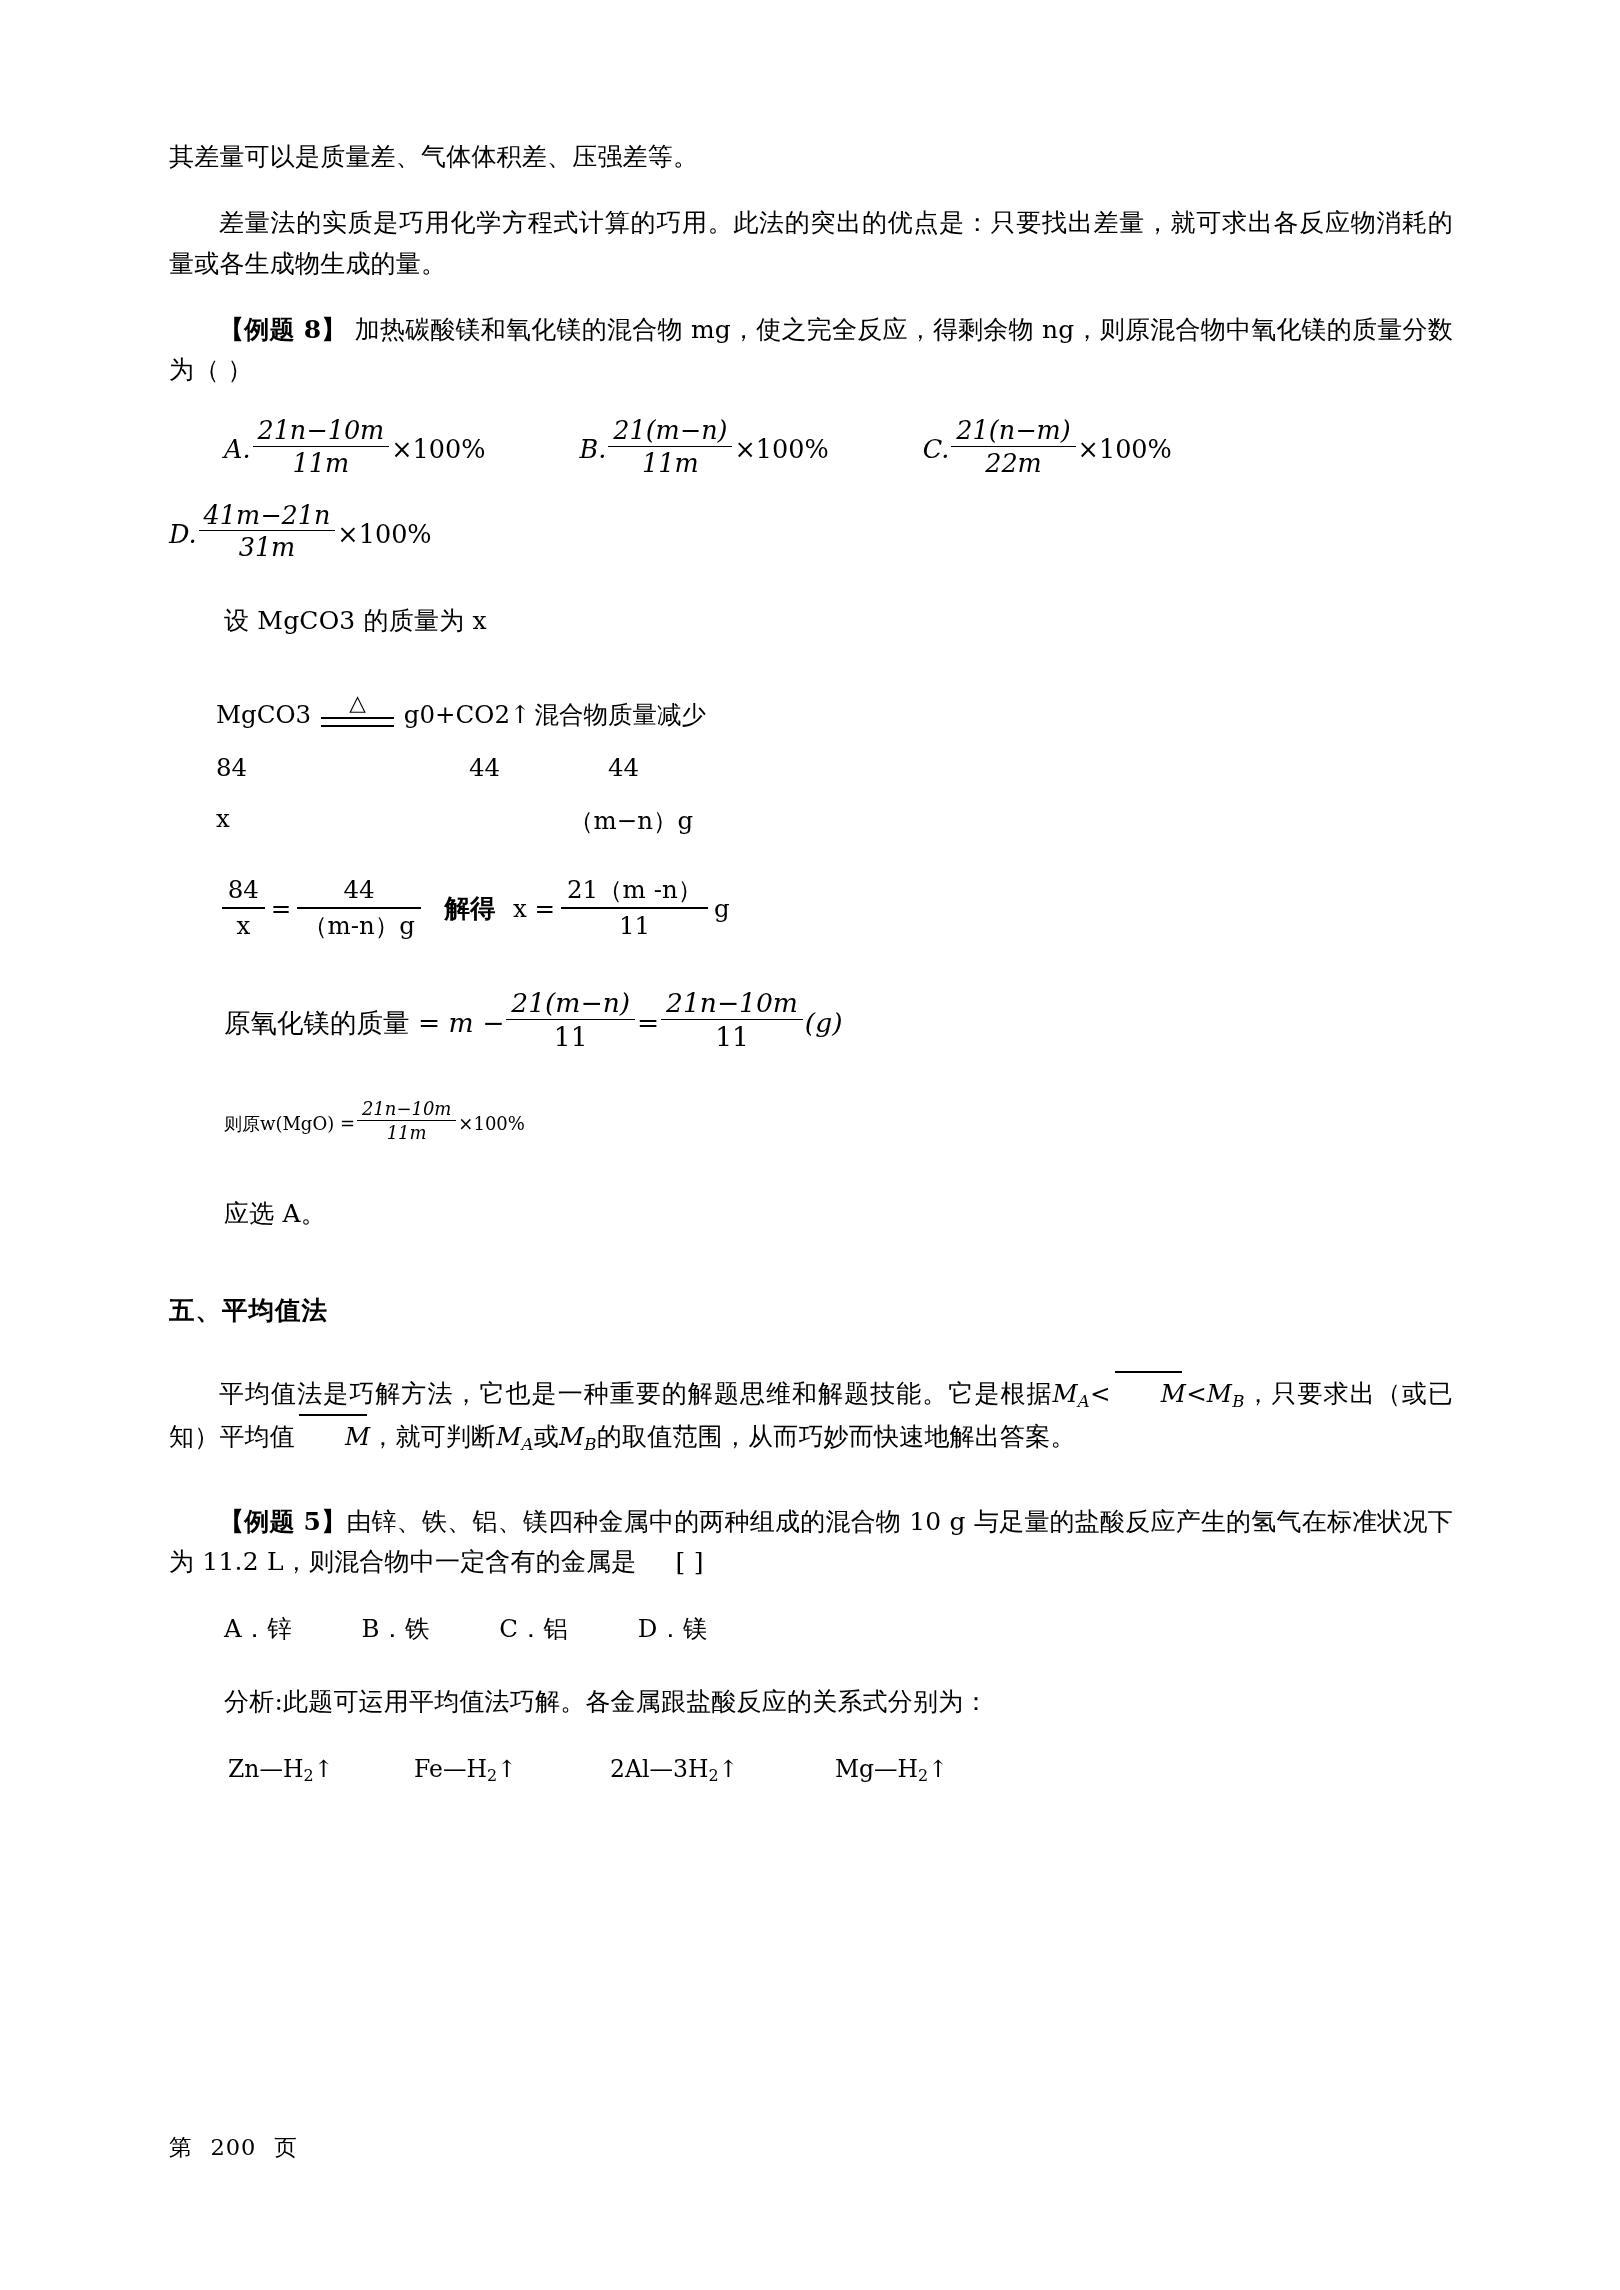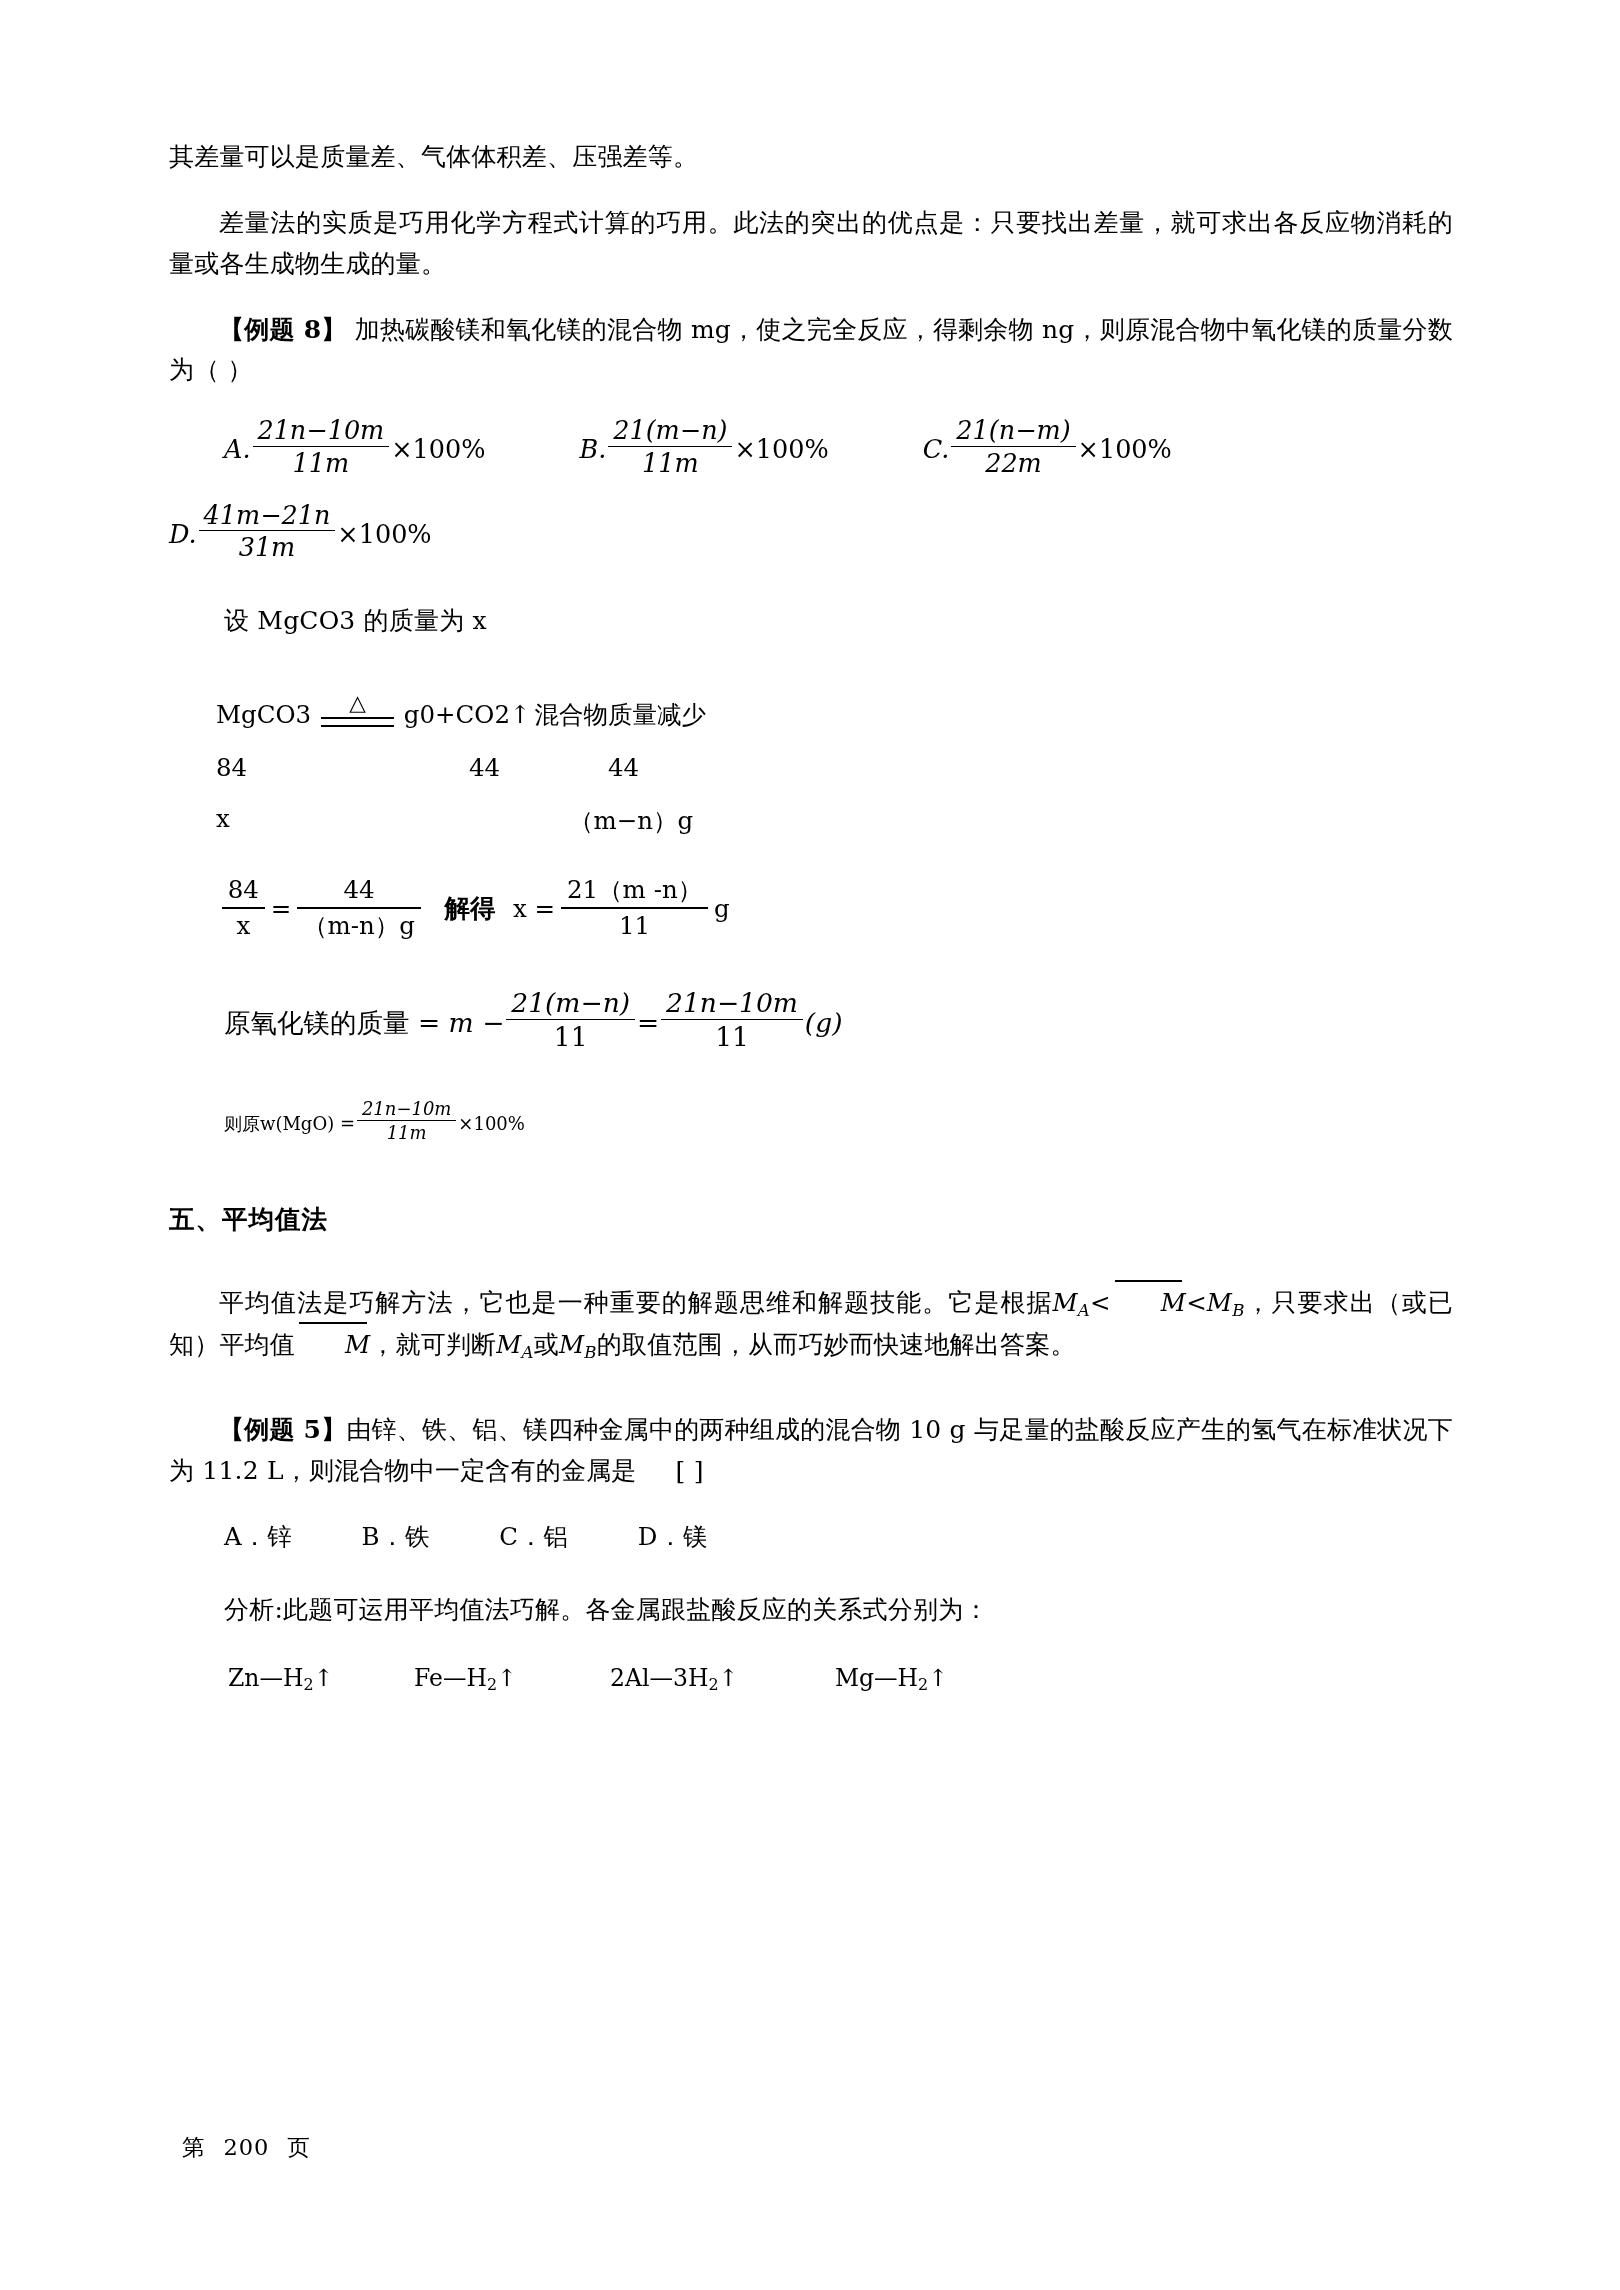--- a/index.html
+++ b/index.html
@@ -151,21 +151,21 @@
 
   
   .ex-mark { font-weight: bold; }
 
   
   sub { font-size: 0.68em; vertical-align: -0.28em; }
 
   
   .footer {
     position: absolute;
-    left: 182px;
+    left: 169px;
     top: 2132px;
     font-size: 22.5px;
     letter-spacing: 1px;
     text-align: right;
   }
 
   .rel-row {
     display: flex;
     margin-left: 59px;
     font-size: 23.5px;
@@ -277,20 +277,21 @@
       <span>=</span>
       <i class="mi">m</i>
       <span>−</span><span class="frac"><span class="num mi">21(m−n)</span><span class="den">11</span></span><span>=</span><span class="frac"><span class="num mi">21n−10m</span><span class="den">11</span></span><i class="mi">(g)</i>
     </div>
 
     <div class="math" style="margin-left:55px; margin-top:47px; font-size:18px;">
       <span>则原w(MgO)</span>
       <span>=</span><span class="frac"><span class="num mi">21n−10m</span><span class="den mi">11m</span></span><span>×100%</span>
     </div>
 
+    <p class="para" style="margin-left:55px; margin-top:51px;">应选 A。</p>
 
     <p class="sec-head" style="margin-top:59px;">五、平均值法</p>
 
     <p class="para indent" style="margin-top:45px;">
       <span>平均值法是巧解方法，它也是一种重要的解题思维和解题技能。它是根据</span><span class="math" style="font-size:24.5px;"><i class="mi">M</i><sub class="mi">A</sub><span>&lt;</span><i class="mi ovl">M</i><span>&lt;</span><i class="mi">M</i><sub class="mi">B</sub></span><span>，只要求出（或已知）平均值</span><span class="math" style="font-size:24.5px;"><i class="mi ovl">M</i></span><span>，就可判断</span><span class="math" style="font-size:24.5px;"><i class="mi">M</i><sub class="mi">A</sub></span><span>或</span><span class="math" style="font-size:24.5px;"><i class="mi">M</i><sub class="mi">B</sub></span><span>的取值范围，从而巧妙而快速地解出答案。</span>
     </p>
 
     <p class="para indent" style="margin-top:43px;">
       <span class="ex-mark">【例题 5】</span><span>由锌、铁、铝、镁四种金属中的两种组成的混合物 10 g 与足量的盐酸反应产生的氢气在标准状况下为 11.2 L，则混合物中一定含有的金属是</span><span style="margin-left:39px;">[        ]</span>
     </p>

